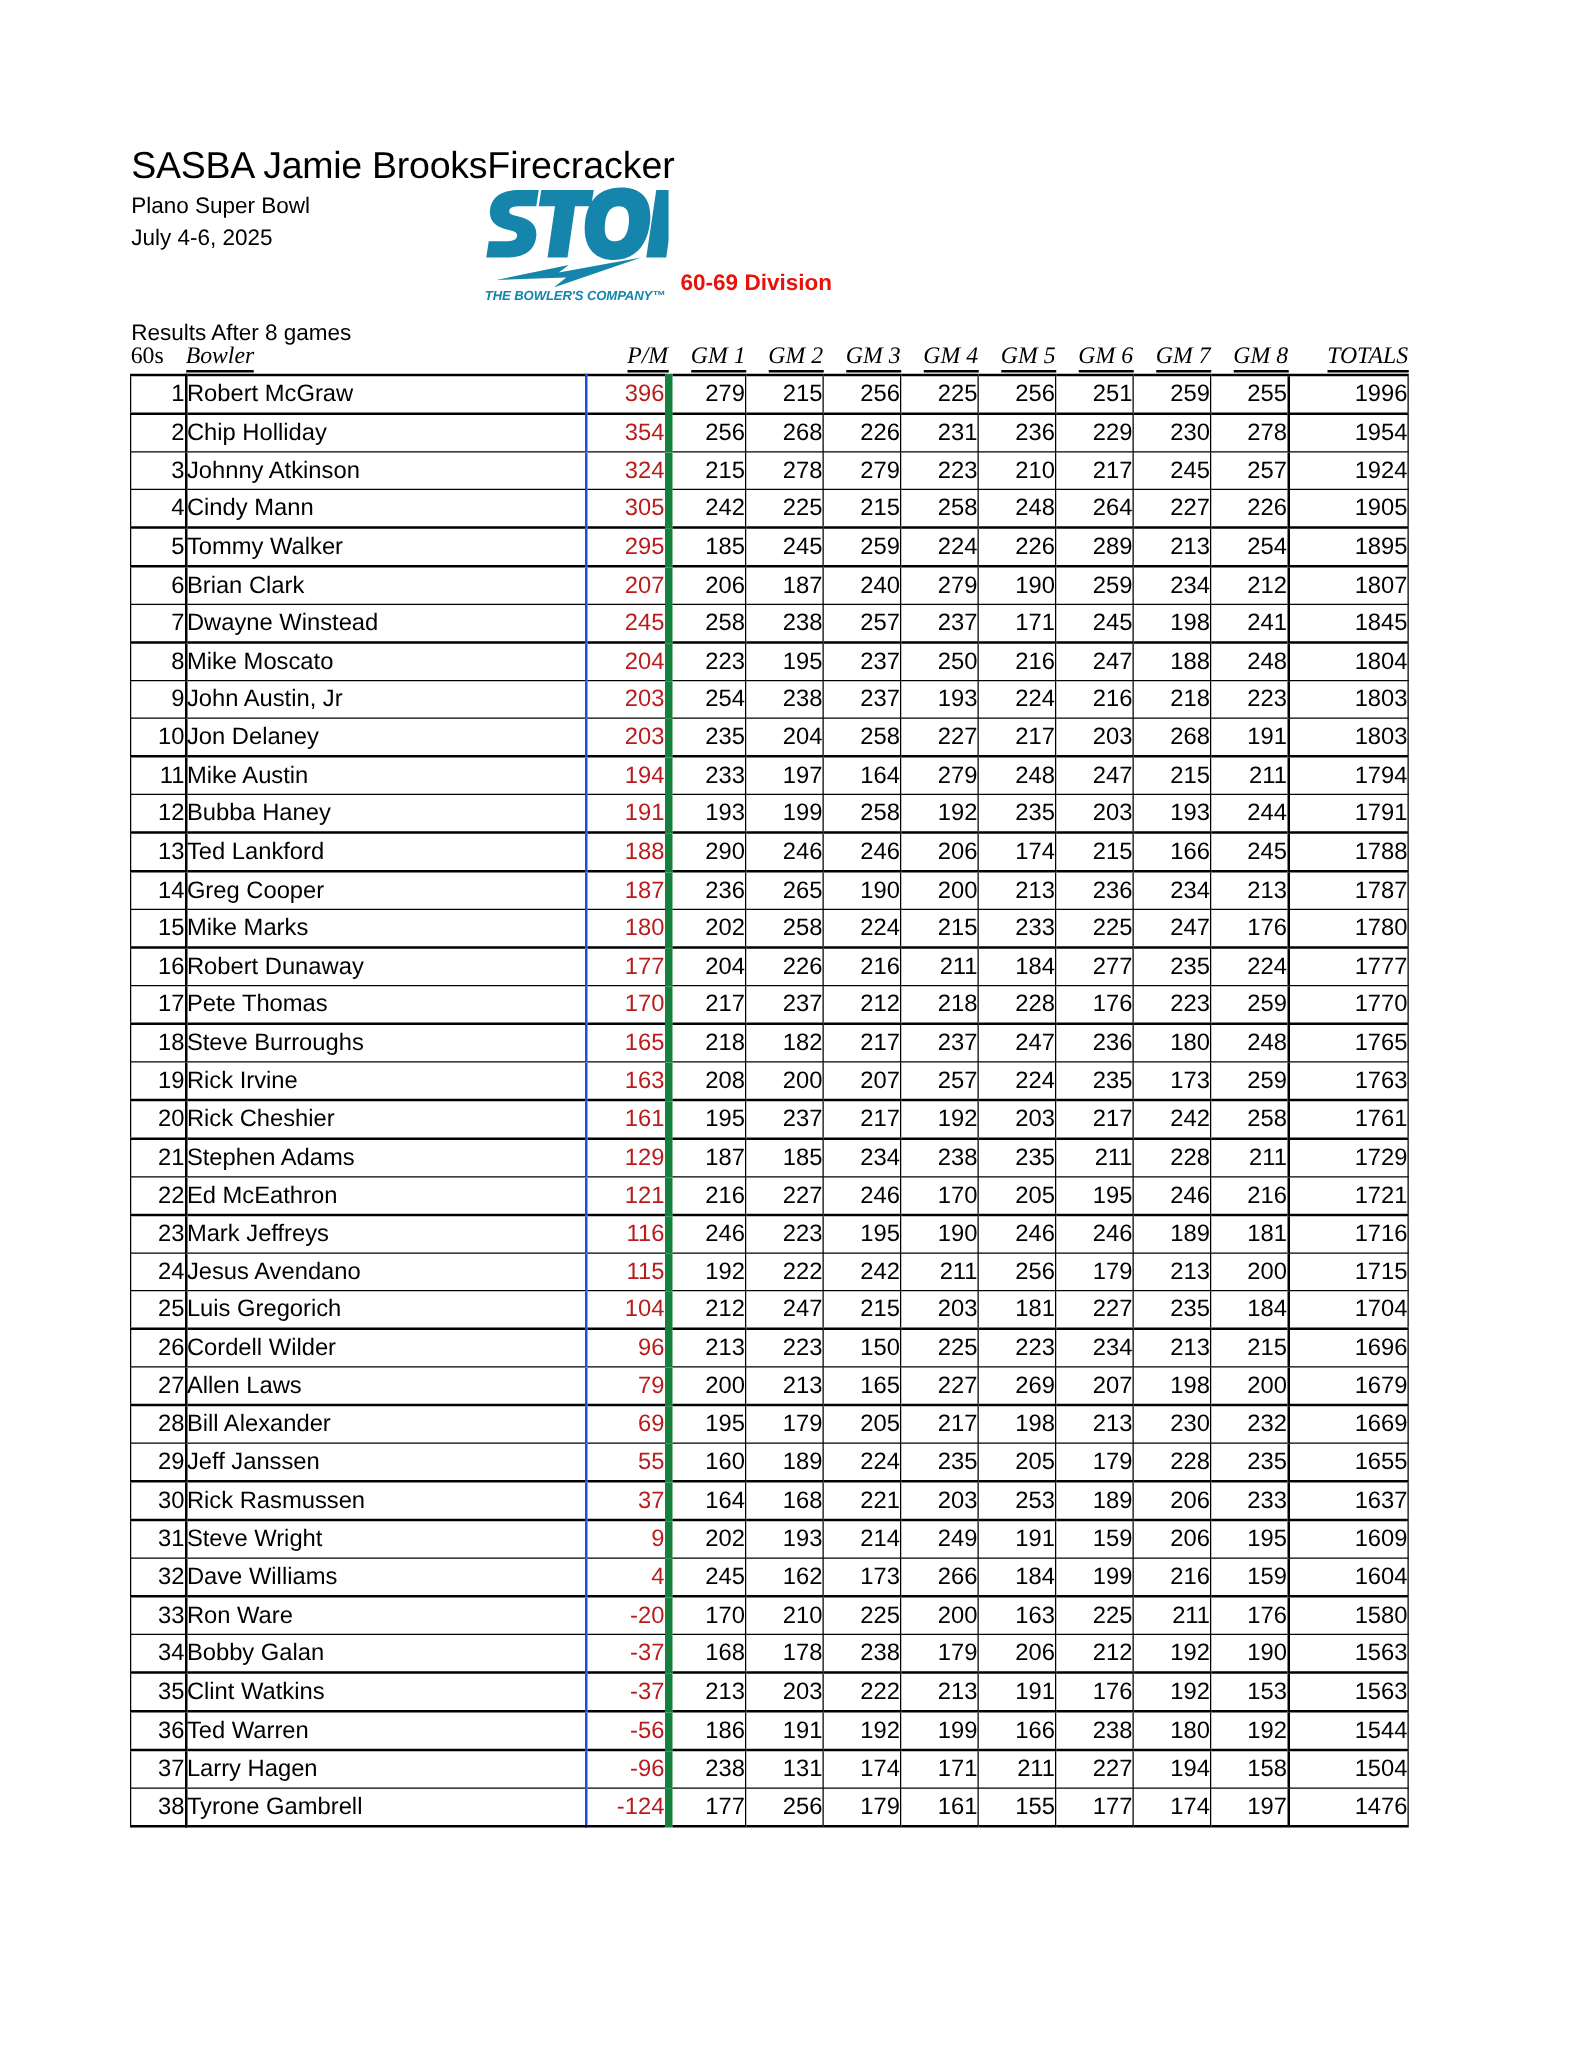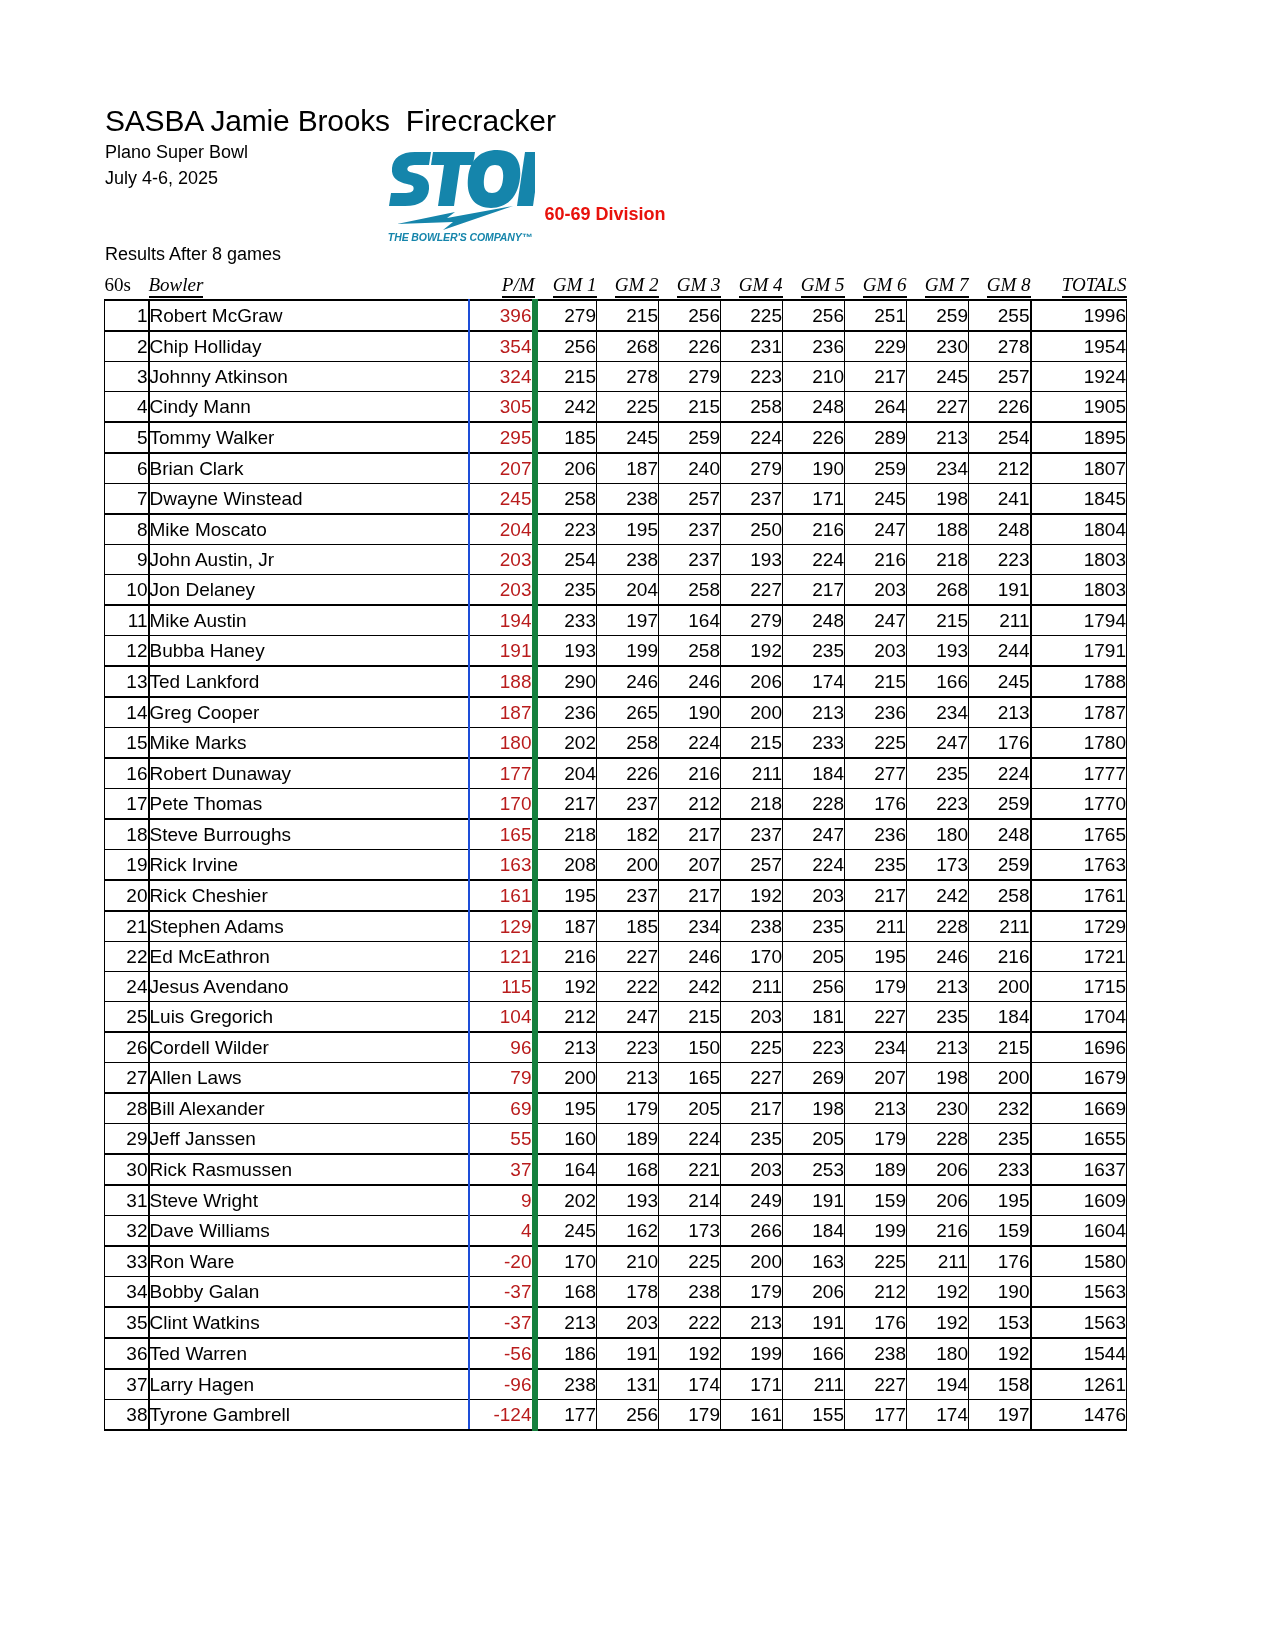--- a/index.html
+++ b/index.html
@@ -26,22 +26,22 @@
   
   .header {
     position: absolute;
     left: 105px;
     top: 104px;
     width: 1000px;
   }
   .title-row {
     display: flex;
     align-items: flex-start;
-    gap: 16px;
     white-space: nowrap;
+    margin-top: 12px;
   }
   .main-title {
     font-size: 30px;
     line-height: 34px;
     letter-spacing: -0.2px;
   }
   .sub-title {
     font-size: 30px;
     line-height: 34px;
   }
@@ -548,20 +548,34 @@
             <td class="game g1">216</td>
             <td class="game">227</td>
             <td class="game">246</td>
             <td class="game">170</td>
             <td class="game">205</td>
             <td class="game">195</td>
             <td class="game">246</td>
             <td class="game">216</td>
             <td class="total">1721</td>
           </tr>
+          <tr class="sep-top">
+            <td class="rank">23</td>
+            <td class="name">Mark Jeffreys</td>
+            <td class="pm">116</td>
+            <td class="game g1">246</td>
+            <td class="game">223</td>
+            <td class="game">195</td>
+            <td class="game">190</td>
+            <td class="game">246</td>
+            <td class="game">246</td>
+            <td class="game">189</td>
+            <td class="game">181</td>
+            <td class="total">1716</td>
+          </tr>
           <tr>
             <td class="rank">24</td>
             <td class="name">Jesus Avendano</td>
             <td class="pm">115</td>
             <td class="game g1">192</td>
             <td class="game">222</td>
             <td class="game">242</td>
             <td class="game">211</td>
             <td class="game">256</td>
             <td class="game">179</td>
@@ -742,21 +756,21 @@
             <td class="name">Larry Hagen</td>
             <td class="pm">-96</td>
             <td class="game g1">238</td>
             <td class="game">131</td>
             <td class="game">174</td>
             <td class="game">171</td>
             <td class="game">211</td>
             <td class="game">227</td>
             <td class="game">194</td>
             <td class="game">158</td>
-            <td class="total">1261</td>
+            <td class="total">1504</td>
           </tr>
           <tr>
             <td class="rank">38</td>
             <td class="name">Tyrone Gambrell</td>
             <td class="pm">-124</td>
             <td class="game g1">177</td>
             <td class="game">256</td>
             <td class="game">179</td>
             <td class="game">161</td>
             <td class="game">155</td>

